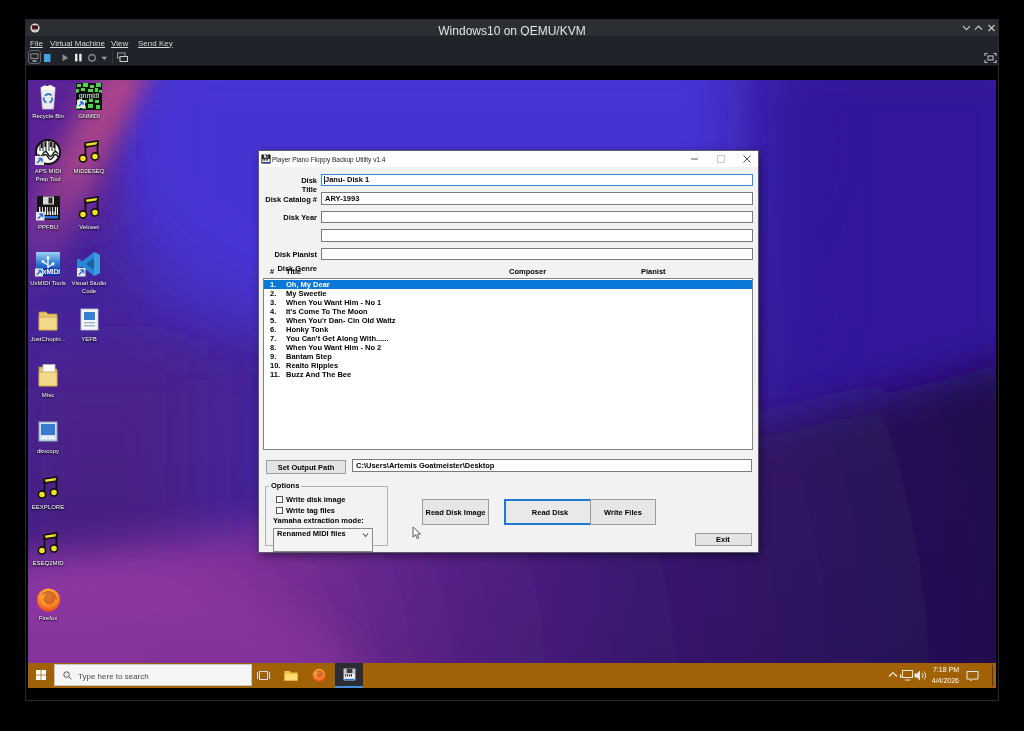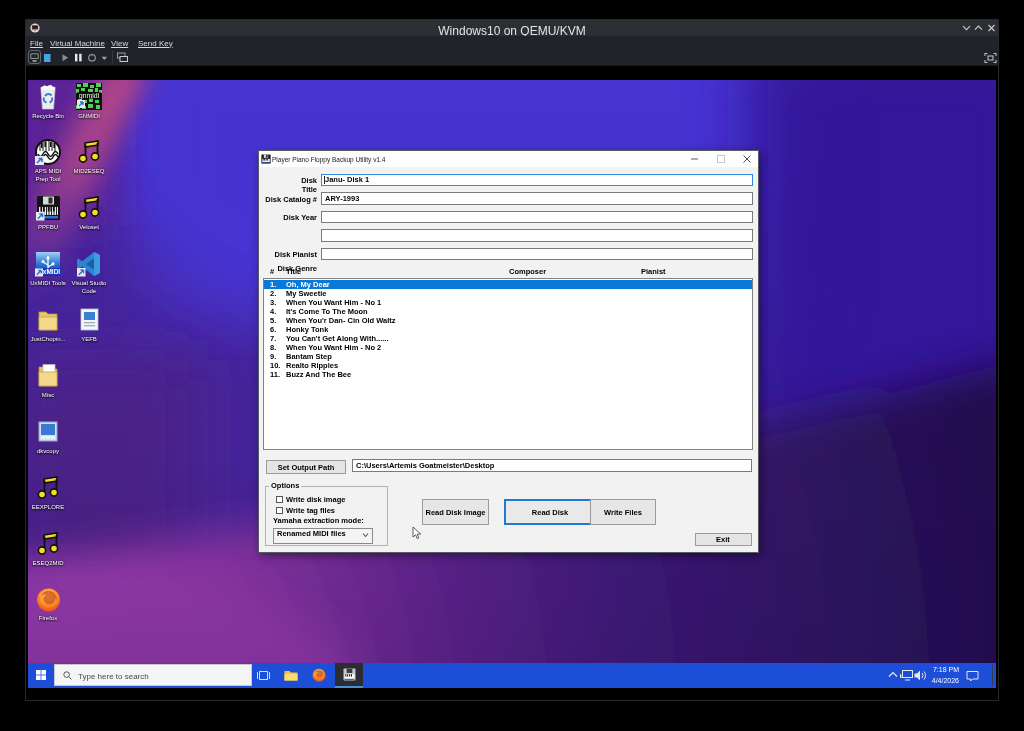--- a/index.html
+++ b/index.html
@@ -21,21 +21,21 @@
 #desktop { position:absolute; left:2px; top:60px; width:968px; height:608px; overflow:hidden; }
 #wall { position:absolute; left:0; top:0; }
 
 
 .dicon { position:absolute; width:62px; text-align:center; }
 .dicon .ig { display:block; margin:0 auto; }
 .dicon .lbl { margin-top:2px; font-size:6px; line-height:8px; color:#fff;
   text-shadow:0 1px 2px rgba(0,0,0,.9), 0 0 2px rgba(0,0,0,.8); }
 
 
-#taskbar { position:absolute; left:0; top:583px; width:968px; height:25px; background:#1d4ed8; }
+#taskbar { position:absolute; left:0; top:583px; width:968px; height:25px; background:#a16207; }
 #search { position:absolute; left:26px; top:1px; width:198px; height:22px; background:#f5f5f5;
   border:1px solid #c8c8c8; }
 #search .stext { position:absolute; left:23px; top:6.5px; font-size:8px; color:#4a4a4a; }
 #clock { position:absolute; right:37px; top:2px; text-align:right; color:#fff; font-size:7px;
   line-height:10.5px; }
 
 
 #appwin { position:absolute; left:230px; top:70px; width:501px; height:403px;
   background:#f2f2f2; border:1px solid #5a5a66; box-shadow:2px 3px 9px rgba(0,0,0,.45); }
 #atitle { position:absolute; left:0; top:0; width:499px; height:16px; background:#fefefe; }
@@ -51,21 +51,21 @@
 .lrow { position:absolute; left:0; width:488px; height:9px; font-size:7.5px; font-weight:bold;
   color:#000; line-height:9px; white-space:nowrap; }
 .lrow .num { position:absolute; left:6px; }
 .lrow .tit { position:absolute; left:22px; }
 .btn { position:absolute; background:#e4e4e4; border:1px solid #9b9b9b; text-align:center;
   font-size:7.5px; font-weight:bold; color:#000; }
 #optbox { position:absolute; left:6px; top:335px; width:123px; height:60px;
   border:1px solid #b2b2b2; }
 .cbx { position:absolute; width:7px; height:7px; background:#fff; border:1px solid #555; }
 .olbl { position:absolute; font-size:7.5px; font-weight:bold; color:#000; white-space:nowrap; }
-#combo { position:absolute; left:14px; top:377px; width:100px; height:16px; background:#f4f4f4;
+#combo { position:absolute; left:14px; top:377px; width:100px; height:24px; background:#f4f4f4;
   border:1px solid #8a8a8a; font-size:7.5px; font-weight:bold; line-height:10px; padding-left:3px; }
 </style>
 </head>
 <body>
 <div id="vmwin">
   <div id="vtitle">
     <svg style="position:absolute;left:4px;top:3px;" width="10" height="10" viewBox="0 0 13 13">
       <circle cx="6.5" cy="6.5" r="6" fill="#d8d8d8"></circle>
       <rect x="2.5" y="3" width="8" height="5.5" rx="0.8" fill="#7a2830"></rect>
       <rect x="3.3" y="3.8" width="6.4" height="3.9" fill="#35161a"></rect>

